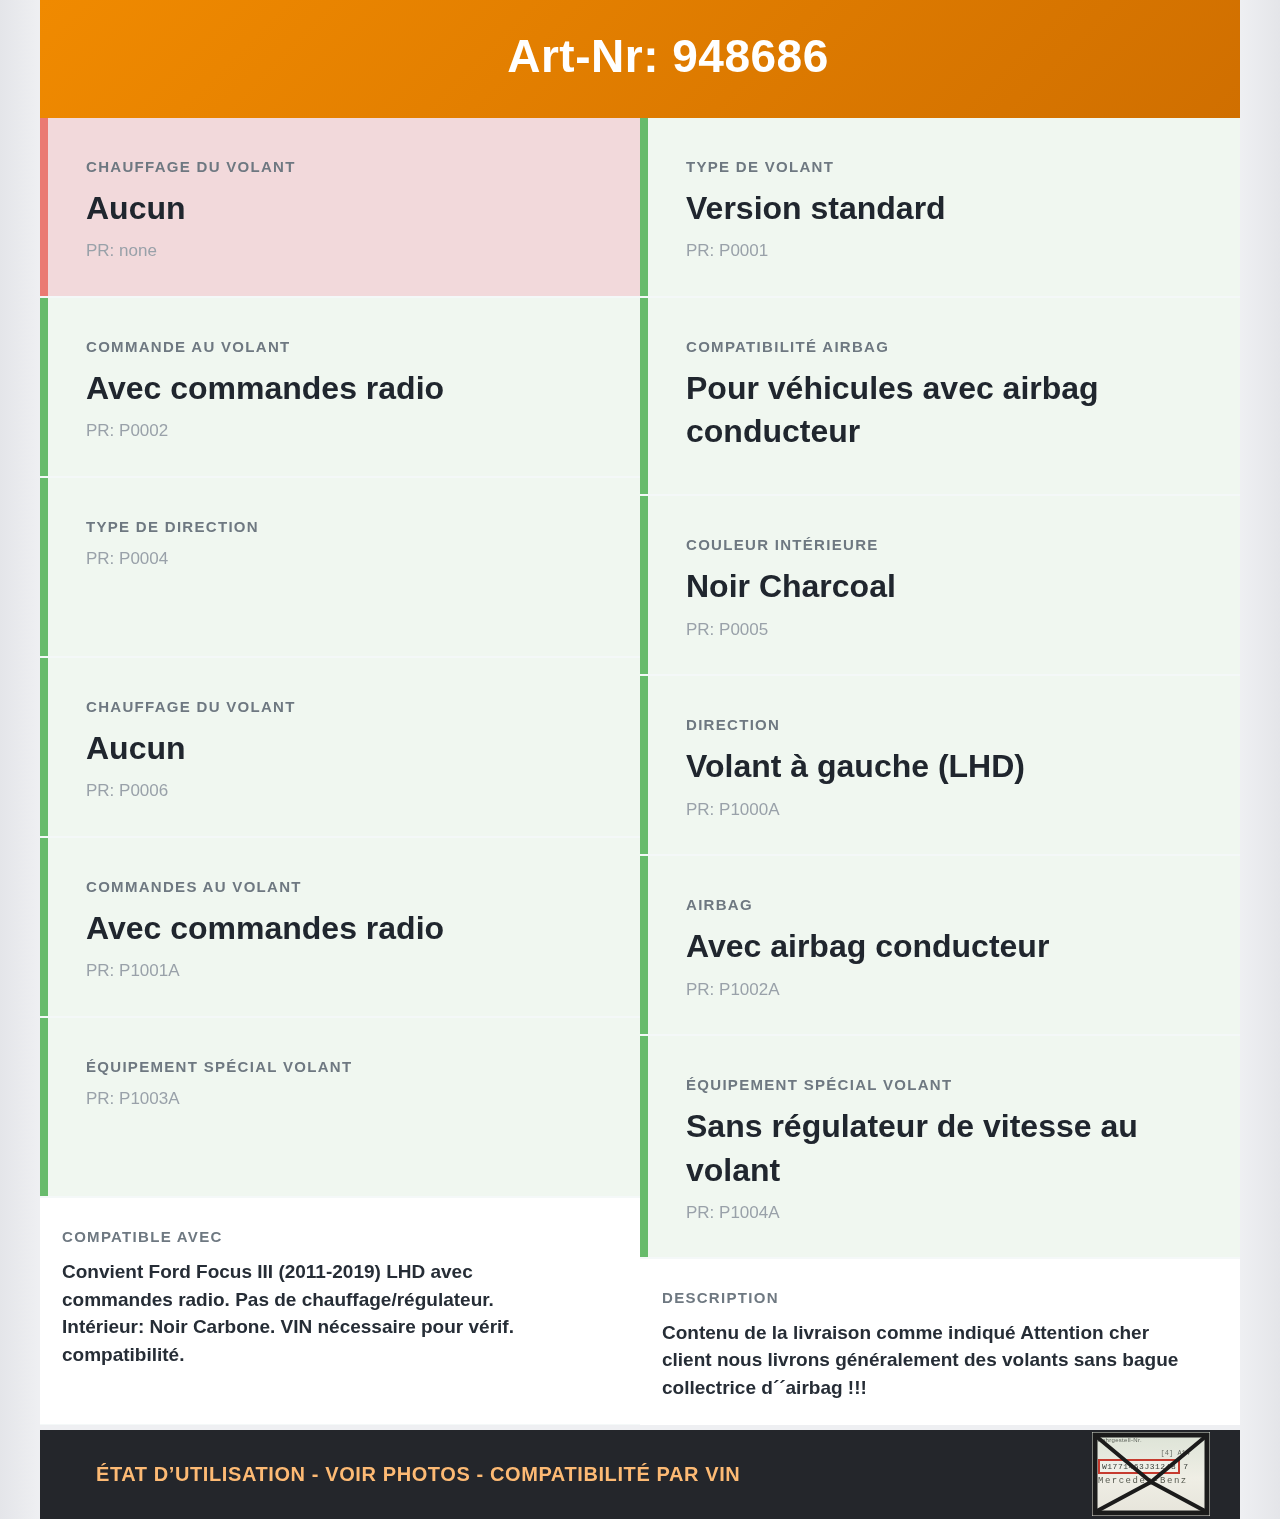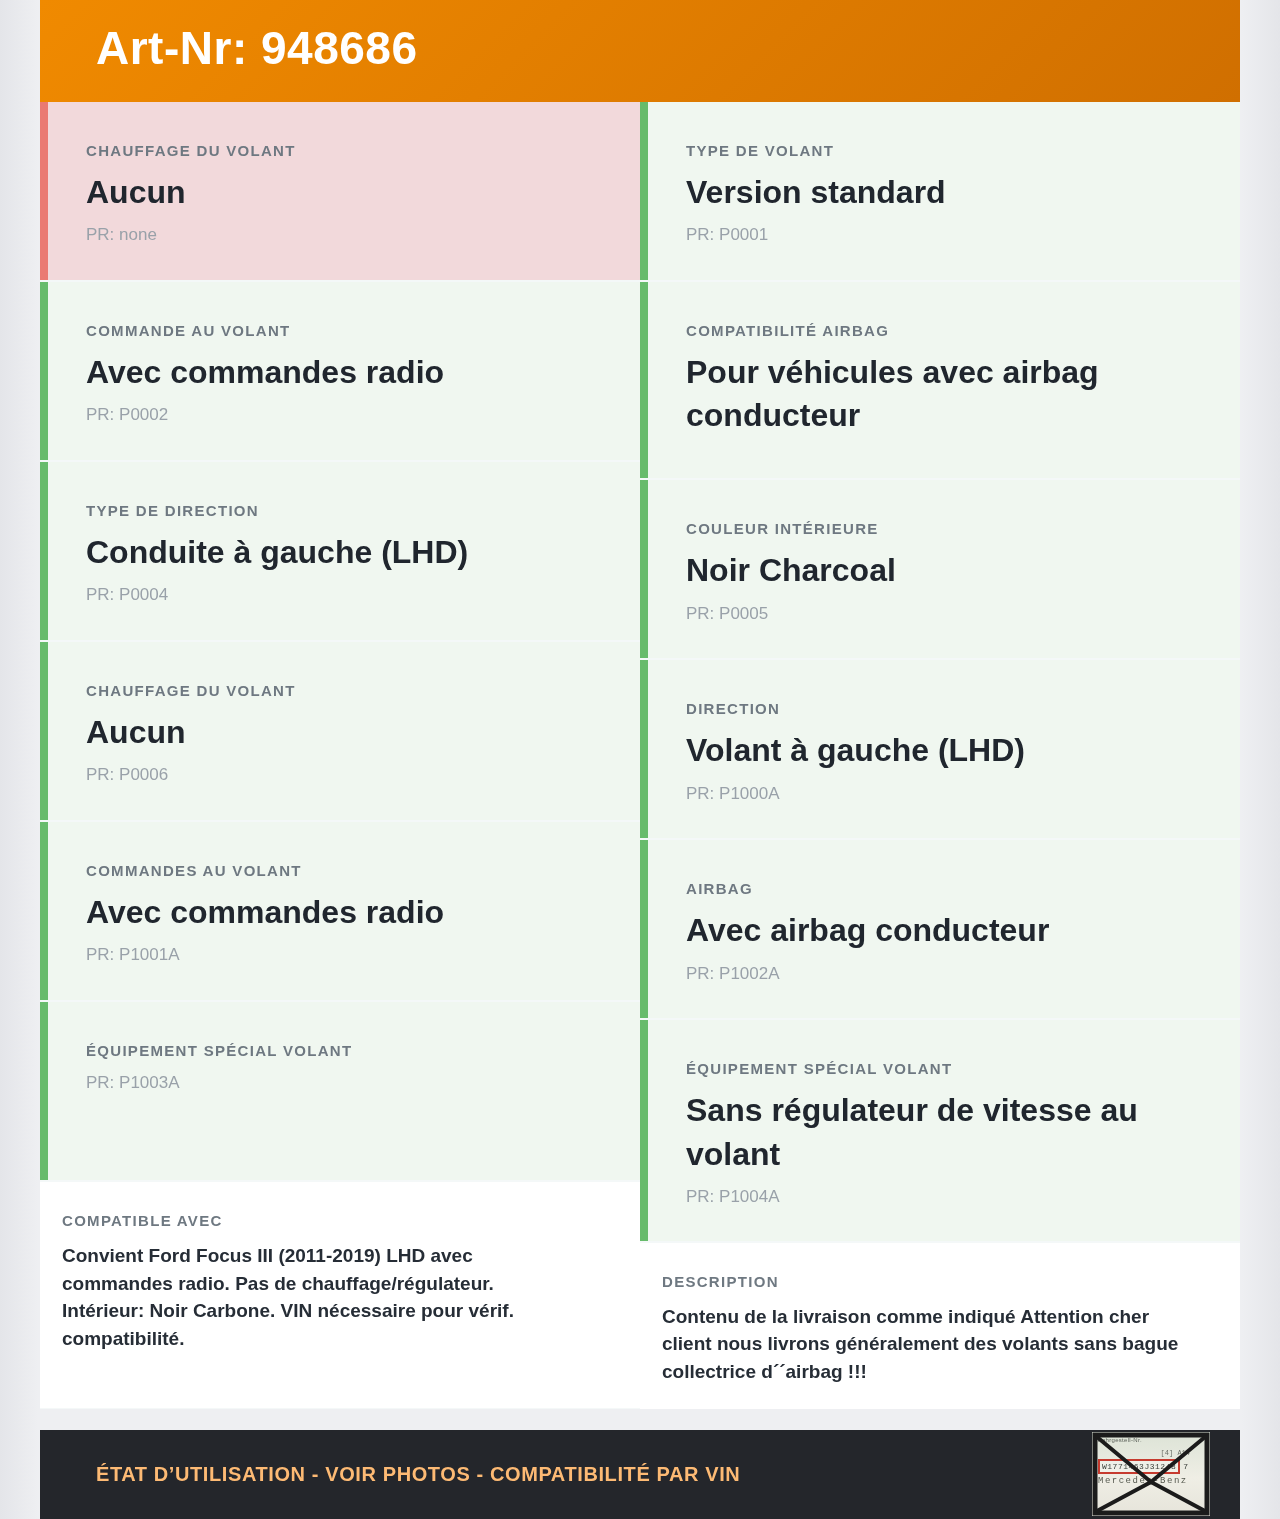--- a/index.html
+++ b/index.html
@@ -15,24 +15,25 @@
   html,body{width:1280px}
   body{
     font-family:"Liberation Sans","DejaVu Sans",sans-serif;
     background:linear-gradient(90deg,#E4E5E9 0%,#EEEFF2 3%,#EEEFF2 97%,#E4E5E9 100%);
     min-height:1519px;
   }
   .page{width:1200px;margin:0 auto;display:flex;flex-direction:column;min-height:1519px;background:transparent}
 
   
   .hero{
-    height:102px;
+    height:118px;
     background:linear-gradient(135deg,var(--orange-light) 0%,var(--orange-dark) 100%);
     display:flex;align-items:center;
     padding:0 0 6px 56px;
+    justify-content:center;
   }
   .hero h1{color:#fff;font-size:46px;font-weight:800;letter-spacing:.5px}
 
   
   .cols{display:flex;align-items:stretch}
   .col{width:720px;display:flex;flex-direction:column;gap:2px;background:#F4F8F8}
 
   .card{
     background:var(--card-green-bg);
     border-left:8px solid var(--card-green-border);
@@ -106,21 +107,20 @@
       </section>
 
       <section class="card">
         <div class="card-label">COMMANDE AU VOLANT</div>
         <div class="card-value">Avec commandes radio</div>
         <div class="card-pr">PR: P0002</div>
       </section>
 
       <section class="card">
         <div class="card-label">TYPE DE DIRECTION</div>
-        <div class="card-value">Conduite à gauche (LHD)</div>
         <div class="card-pr">PR: P0004</div>
       </section>
 
       <section class="card">
         <div class="card-label">CHAUFFAGE DU VOLANT</div>
         <div class="card-value">Aucun</div>
         <div class="card-pr">PR: P0006</div>
       </section>
 
       <section class="card">

